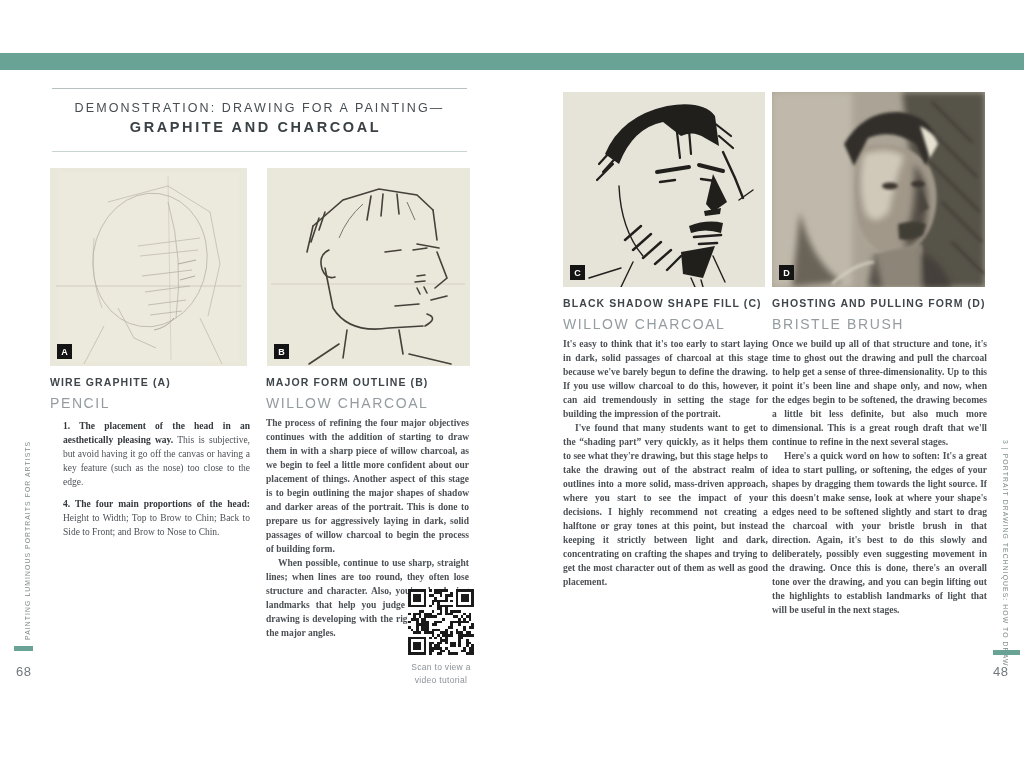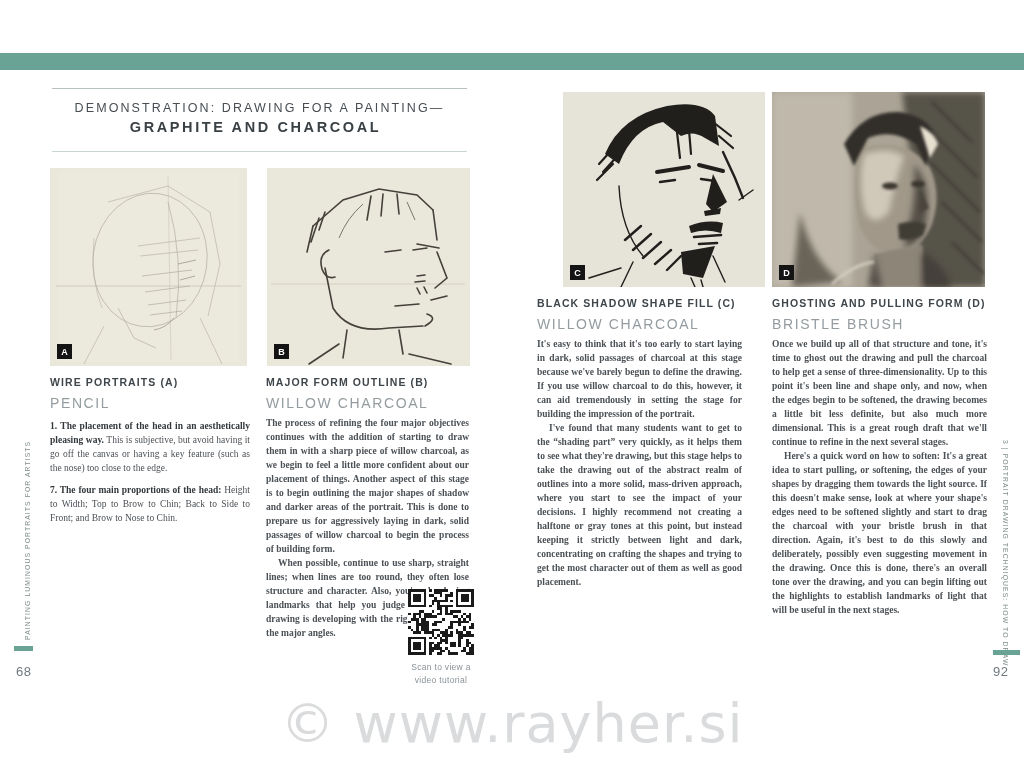--- a/index.html
+++ b/index.html
@@ -17,21 +17,21 @@
   .fig-label{position:absolute;left:7px;bottom:7px;width:15px;height:15px;background:#141414;
              color:#fff;font-size:9px;font-weight:700;display:flex;align-items:center;
              justify-content:center;font-family:"Liberation Sans",sans-serif;}
   .col{position:absolute;}
   .sec-h{font-size:10.5px;font-weight:700;letter-spacing:1.1px;color:#3f464b;margin:0 0 7px 0;}
   .sec-sub{font-size:14px;font-weight:400;letter-spacing:1.6px;color:#949c a0;color:#949ca0;margin:0 0 5px 0;}
   .body-p{font-family:"Liberation Serif",serif;font-size:9.5px;line-height:14px;color:#4b5055;
           margin:0;text-align:justify;font-weight:bold;}
   .body-p + .body-p{text-indent:12px;}
   .item{font-family:"Liberation Serif",serif;font-size:9.5px;line-height:14px;color:#4b5055;
-        margin:8px 0 0 0;text-align:justify;}
+        margin:8px 0 0 13px;text-align:justify;}
   .item b{color:#33383c;}
   .qr-wrap{position:absolute;left:408px;top:589px;width:66px;height:66px;}
   .qr-caption{position:absolute;left:383px;top:661px;width:116px;text-align:center;
               font-size:8.5px;line-height:12.5px;color:#8a9297;letter-spacing:.3px;}
   .vert-up{position:absolute;left:21px;top:458px;height:182px;width:13px;
            writing-mode:vertical-rl;transform:rotate(180deg);
            font-size:6.8px;letter-spacing:1.1px;color:#7f8d8c;white-space:nowrap;
            display:flex;align-items:center;}
   .vert-down{position:absolute;left:999px;top:440px;height:205px;width:13px;
            writing-mode:vertical-rl;
@@ -103,24 +103,24 @@
       </g>
       <g stroke="#5d584e" fill="none" stroke-width="1" opacity="0.8">
         <path d="M96,36 Q80,50 72,70"></path>
         <path d="M140,34 L148,52"></path>
       </g>
     </svg>
     <div class="fig-label">B</div>
   </div>
 
   <div class="col" style="left:50px;top:376px;width:200px;">
-    <div class="sec-h">WIRE PORTRAITS (A)</div>
+    <div class="sec-h">WIRE GRAPHITE (A)</div>
     <div class="sec-sub">PENCIL</div>
     <p class="item"><b>1. The placement of the head in an aesthetically pleasing way.</b> <span>This is subjective, but avoid having it go off the canvas or having a key feature (such as the nose) too close to the edge.</span></p>
-    <p class="item"><b>7. The four main proportions of the head:</b> <span>Height to Width; Top to Brow to Chin; Back to Side to Front; and Brow to Nose to Chin.</span></p>
+    <p class="item"><b>4. The four main proportions of the head:</b> <span>Height to Width; Top to Brow to Chin; Back to Side to Front; and Brow to Nose to Chin.</span></p>
   </div>
 
   <div class="col" style="left:266px;top:376px;width:203px;">
     <div class="sec-h">MAJOR FORM OUTLINE (B)</div>
     <div class="sec-sub">WILLOW CHARCOAL</div>
     <p class="body-p">The process of refining the four major objectives continues with the addition of starting to draw them in with a sharp piece of willow charcoal, as we begin to feel a little more confident about our placement of things. Another aspect of this stage is to begin outlining the major shapes of shadow and darker areas of the portrait. This is done to prepare us for aggressively laying in dark, solid passages of willow charcoal to begin the process of building form.</p>
     <p class="body-p">When possible, continue to use sharp, straight lines; when lines are too round, they often lose structure and character. Also, you're developing landmarks that help you judge whether your drawing is developing with the right character of the major angles.</p>
   </div>
 
   <div class="qr-wrap">
@@ -422,37 +422,36 @@
       <path d="M148,96 L157,116 L147,122 Z" fill="#4a453d" filter="url(#b1)"></path>
       <path d="M126,132 Q142,127 154,132 L151,143 Q138,150 127,147 Z" fill="#413c35" filter="url(#b1)"></path>
       <path d="M120,158 L150,153 L154,195 L104,195 L102,162 Z" fill="#8d8578" filter="url(#b1)"></path>
       <path d="M102,160 L110,195 L96,195 Z" fill="#55504a" filter="url(#b2)"></path>
       <path d="M60,192 Q82,172 102,170" stroke="#d8d2c4" stroke-width="2.4" fill="none" filter="url(#b1)"></path>
       <path d="M150,160 Q170,170 180,195 L150,195 Z" fill="#45403a" filter="url(#b2)"></path>
     </svg>
     <div class="fig-label">D</div>
   </div>
 
-  <div class="col" style="left:537px;top:297px;width:205px;">
+  <div class="col" style="left:563px;top:297px;width:205px;">
     <div class="sec-h">BLACK SHADOW SHAPE FILL (C)</div>
     <div class="sec-sub">WILLOW CHARCOAL</div>
     <p class="body-p">It's easy to think that it's too early to start laying in dark, solid passages of charcoal at this stage because we've barely begun to define the drawing. If you use willow charcoal to do this, however, it can aid tremendously in setting the stage for building the impression of the portrait.</p>
     <p class="body-p">I've found that many students want to get to the “shading part” very quickly, as it helps them to see what they're drawing, but this stage helps to take the drawing out of the abstract realm of outlines into a more solid, mass-driven approach, where you start to see the impact of your decisions. I highly recommend not creating a halftone or gray tones at this point, but instead keeping it strictly between light and dark, concentrating on crafting the shapes and trying to get the most character out of them as well as good placement.</p>
   </div>
 
   <div class="col" style="left:772px;top:297px;width:215px;">
     <div class="sec-h">GHOSTING AND PULLING FORM (D)</div>
     <div class="sec-sub">BRISTLE BRUSH</div>
     <p class="body-p">Once we build up all of that structure and tone, it's time to ghost out the drawing and pull the charcoal to help get a sense of three-dimensionality. Up to this point it's been line and shape only, and now, when the edges begin to be softened, the drawing becomes a little bit less definite, but also much more dimensional. This is a great rough draft that we'll continue to refine in the next several stages.</p>
     <p class="body-p">Here's a quick word on how to soften: It's a great idea to start pulling, or softening, the edges of your shapes by dragging them towards the light source. If this doesn't make sense, look at where your shape's edges need to be softened slightly and start to drag the charcoal with your bristle brush in that direction. Again, it's best to do this slowly and deliberately, possibly even suggesting movement in the drawing. Once this is done, there's an overall tone over the drawing, and you can begin lifting out the highlights to establish landmarks of light that will be useful in the next stages.</p>
   </div>
 
   <div class="vert-up">PAINTING LUMINOUS PORTRAITS FOR ARTISTS</div>
   <div class="tick" style="left:14px;top:646px;width:19px;"></div>
   <div class="pagenum" style="left:16px;top:664px;">68</div>
 
   <div class="vert-down">3 | PORTRAIT DRAWING TECHNIQUES: HOW TO DRAW</div>
   <div class="tick" style="left:993px;top:650px;width:27px;"></div>
-  <div class="pagenum" style="left:993px;top:664px;">92</div>
-
-  <div class="watermark">© www.rayher.si</div>
+  <div class="pagenum" style="left:993px;top:664px;">48</div>
+
 
 </div>
 
 </body></html>

